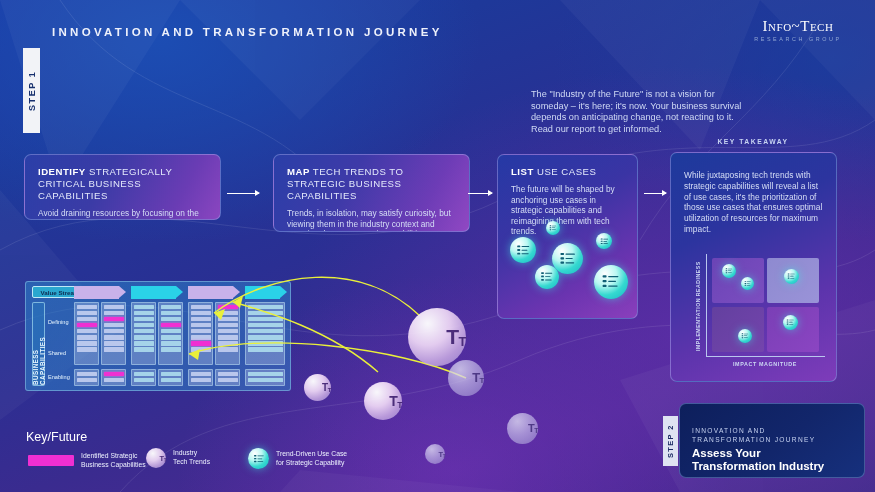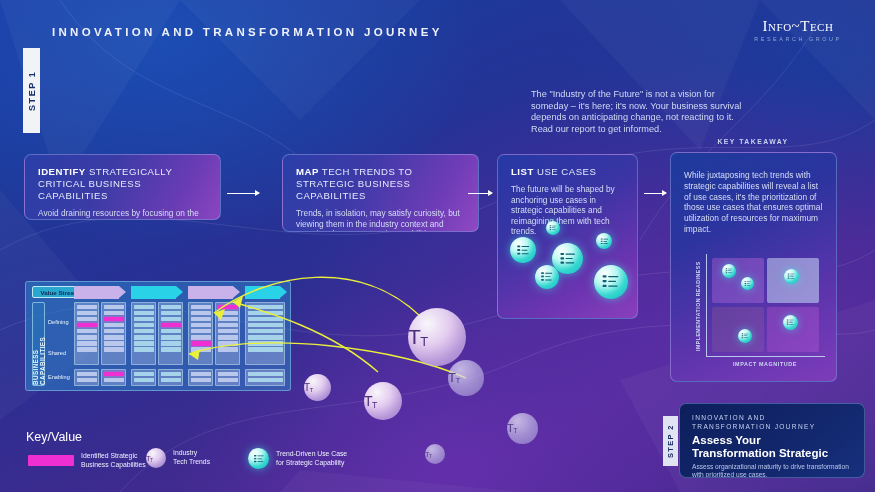--- a/index.html
+++ b/index.html
@@ -68,21 +68,21 @@
     border:1px solid rgba(150,170,235,.45);
     padding:11px 13px;
     overflow:hidden;
   }
   .card .c-title { font-size:9.6px; line-height:12px; letter-spacing:.5px; color:#e4e9fb; font-weight:400; }
   .card .c-title b { font-weight:700; color:#ffffff; }
   .card .c-body { margin-top:6px; font-size:8.3px; line-height:10.6px; color:#d6deF6; }
 
   #card1 { left:24px;  top:154px; width:197px; height:66px;
     background:linear-gradient(118deg,#2a3fa8 0%,#3b3bA6 40%,#6a3cb4 78%,#8b46c0 100%); }
-  #card2 { left:282px; top:154px; width:197px; height:78px;
+  #card2 { left:273px; top:154px; width:197px; height:78px;
     background:linear-gradient(118deg,#2a3fa8 0%,#3e3aa8 38%,#6d3cb6 76%,#9148c3 100%); }
   #card3 { left:497px; top:154px; width:141px; height:165px;
     background:linear-gradient(150deg,#2539a5 0%,#3a34a4 38%,#6b34b0 74%,#8a3fbc 100%); }
   #card4 { left:670px; top:152px; width:167px; height:230px;
     background:linear-gradient(155deg,#1d3a9c 0%,#2c349f 32%,#5c34ac 68%,#7e3cba 100%); }
   #card4 .c-title { font-size:10px; }
   #card4 .c-body  { font-size:8.4px; line-height:10.8px; }
 
   .arrow { position:absolute; height:1px; background:#fff; }
   .arrow::after {
@@ -143,43 +143,43 @@
   .grid-box { position:absolute; display:flex; gap:2px; }
   .subcol { flex:1; display:flex; flex-direction:column; gap:1.5px;
     background:rgba(235,240,255,.26); padding:1.5px; border:1px solid rgba(190,225,245,.5); border-radius:1px; }
   .cell { height:4.6px; background:rgba(205,215,245,.82); border-radius:.5px; }
   .cell.hi { background:#f02fd2; box-shadow:0 0 3px rgba(255,70,220,.8); }
   .cell.teal { background:rgba(178,226,240,.85); }
 
   
   .tt { position:absolute; border-radius:50%;
     background:radial-gradient(circle at 34% 27%, rgba(255,255,255,.96) 0%, rgba(243,221,248,.9) 38%, rgba(206,176,230,.82) 68%, rgba(168,150,216,.72) 100%);
-    display:flex; align-items:center; justify-content:flex-start;
-    color:#4b2d7a; font-weight:400; letter-spacing:-.5px; }
+    display:flex; align-items:center; justify-content:flex-end;
+    color:#4b2d7a; font-weight:700; letter-spacing:-.5px; }
   .tt.dim { background:radial-gradient(circle at 34% 27%, rgba(226,223,245,.78) 0%, rgba(196,186,232,.7) 45%, rgba(160,150,210,.6) 100%); color:#4e3a86; }
   .tt .t2 { font-size:.62em; vertical-align:-.18em; }
 
   #curves { position:absolute; left:0; top:0; width:875px; height:492px; pointer-events:none; }
 
   
   #legend-title { position:absolute; left:26px; top:430px; font-size:12.5px; color:#fff; }
   .lg { position:absolute; display:flex; align-items:center; gap:7px; }
   .lg .txt { font-size:6.8px; line-height:8.6px; color:#eef2ff; }
   #lg1 { left:28px; top:452px; }
   #lg1 .sw { width:46px; height:11px; background:#f02fd2; border-radius:1px; }
   #lg2 { left:146px; top:448px; }
   #lg3 { left:248px; top:448px; }
 
   
   #step2-wrap { position:absolute; left:663px; top:403px; width:202px; height:75px; }
   #step2-badge { left:0px; top:13px; width:15px; height:50px; background:#dfe3f2; color:#1b2a63;
     font-size:7.4px; letter-spacing:1.4px; }
   #step2-card { position:absolute; left:16px; top:0; width:186px; height:75px;
     background:linear-gradient(140deg,#0d1f5c 0%,#12266b 55%,#16307d 100%);
-    border:1px solid rgba(120,145,210,.5); border-radius:7px; padding:9px 12px; overflow:hidden; }
+    border:1px solid rgba(120,145,210,.5); border-radius:7px; padding:22px 12px; overflow:hidden; }
   #s2-eyebrow { font-size:6.6px; letter-spacing:1.3px; line-height:9px; color:#c6d2f0; font-weight:400; }
   #s2-title { margin-top:3px; font-size:11.5px; line-height:13px; font-weight:700; color:#fff; }
   #s2-body { margin-top:3px; font-size:6.6px; line-height:8.4px; color:#b9c6ea; }
 </style>
 </head>
 <body>
 
 <div id="stage">
 
   <div class="facets">
@@ -564,21 +564,21 @@
     <span><span>T</span><span class="t2">T</span></span>
   </div>
   <div class="tt dim" style="left:507px; top:413px; width:31px; height:31px; font-size:11px;">
     <span><span>T</span><span class="t2">T</span></span>
   </div>
   <div class="tt dim" style="left:425px; top:444px; width:20px; height:20px; font-size:7.5px;">
     <span><span>T</span><span class="t2">T</span></span>
   </div>
   <div class="tt dim" style="left:504px; top:423px; width:0; height:0;"></div>
 
-  <div id="legend-title">Key/Value</div>
+  <div id="legend-title">Key/Future</div>
 
   <div class="lg" id="lg1">
     <div class="sw"></div>
     <div class="txt">
       <span>Identified Strategic</span><br>
       <span>Business Capabilities</span>
     </div>
   </div>
 
   <div class="lg" id="lg2">
@@ -612,19 +612,19 @@
 
   <div id="step2-wrap">
     <div class="step-badge" id="step2-badge" style="position:absolute;">STEP 2</div>
     <div id="step2-card">
       <div id="s2-eyebrow">
         <span>INNOVATION AND</span><br>
         <span>TRANSFORMATION JOURNEY</span>
       </div>
       <div id="s2-title">
         <span>Assess Your</span><br>
-        <span>Transformation Strategic</span>
+        <span>Transformation Industry</span>
       </div>
       <div id="s2-body">Assess organizational maturity to drive transformation with prioritized use cases.</div>
     </div>
   </div>
 
 </div>
 
 </body></html>

